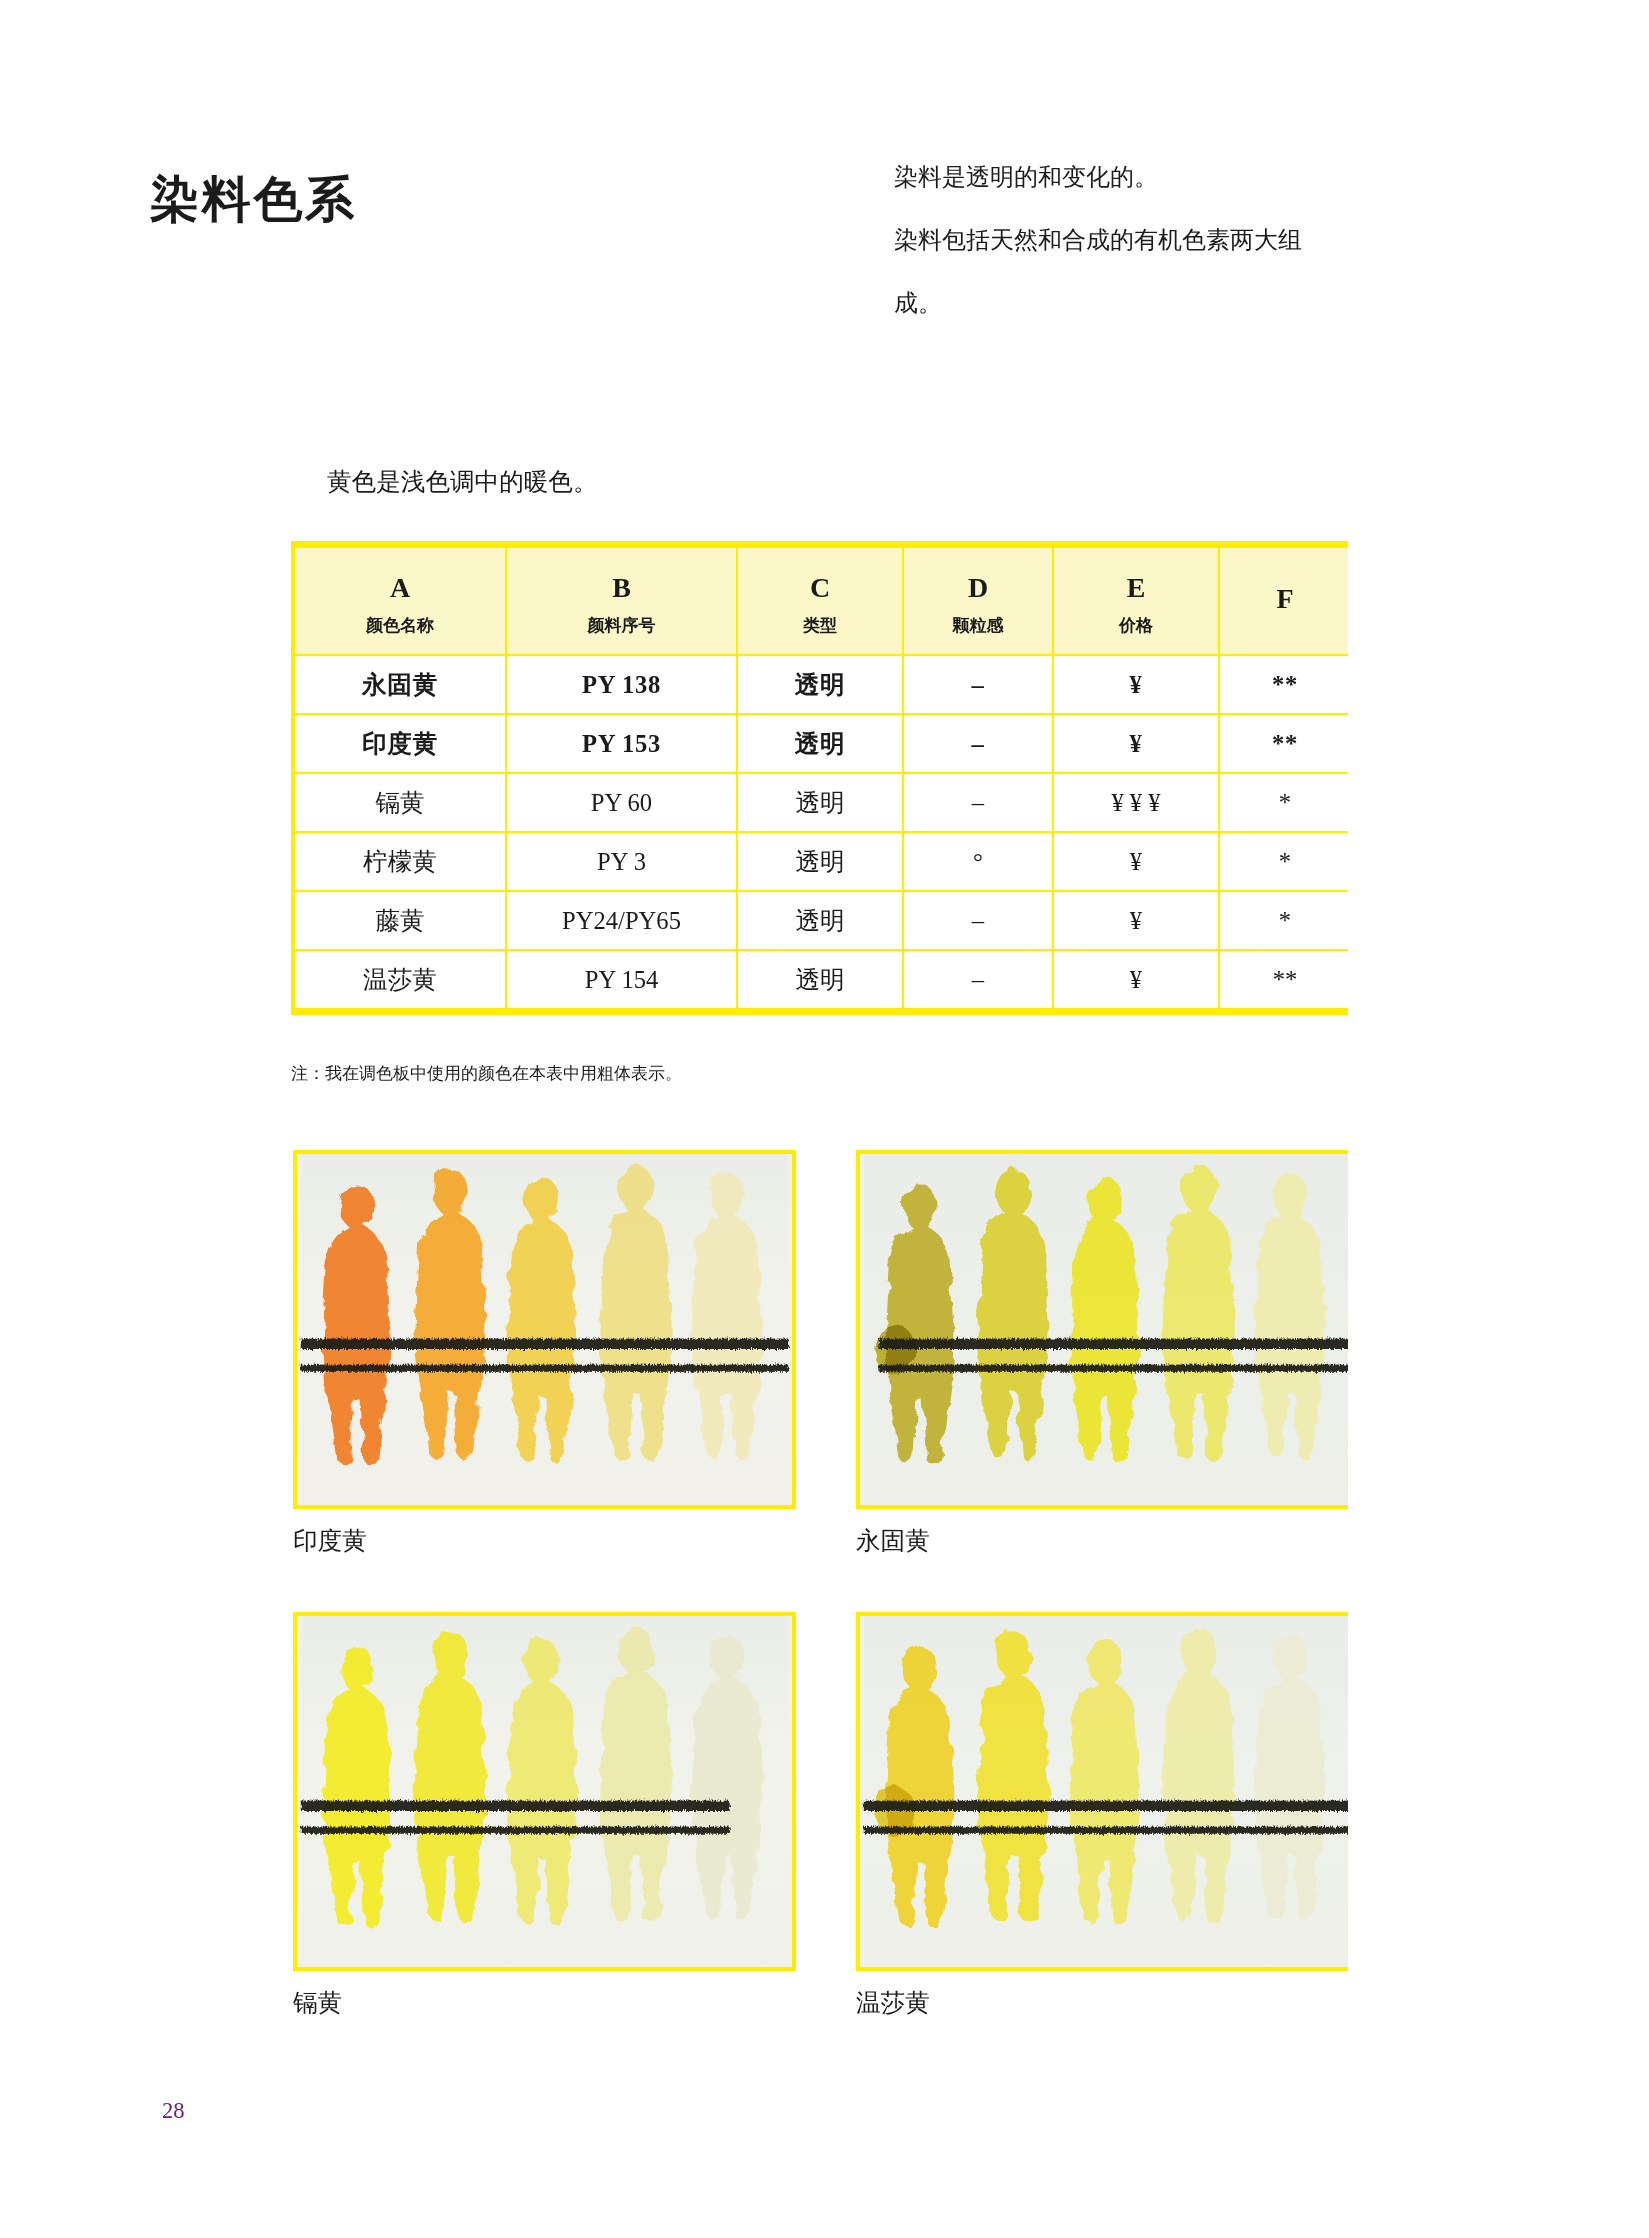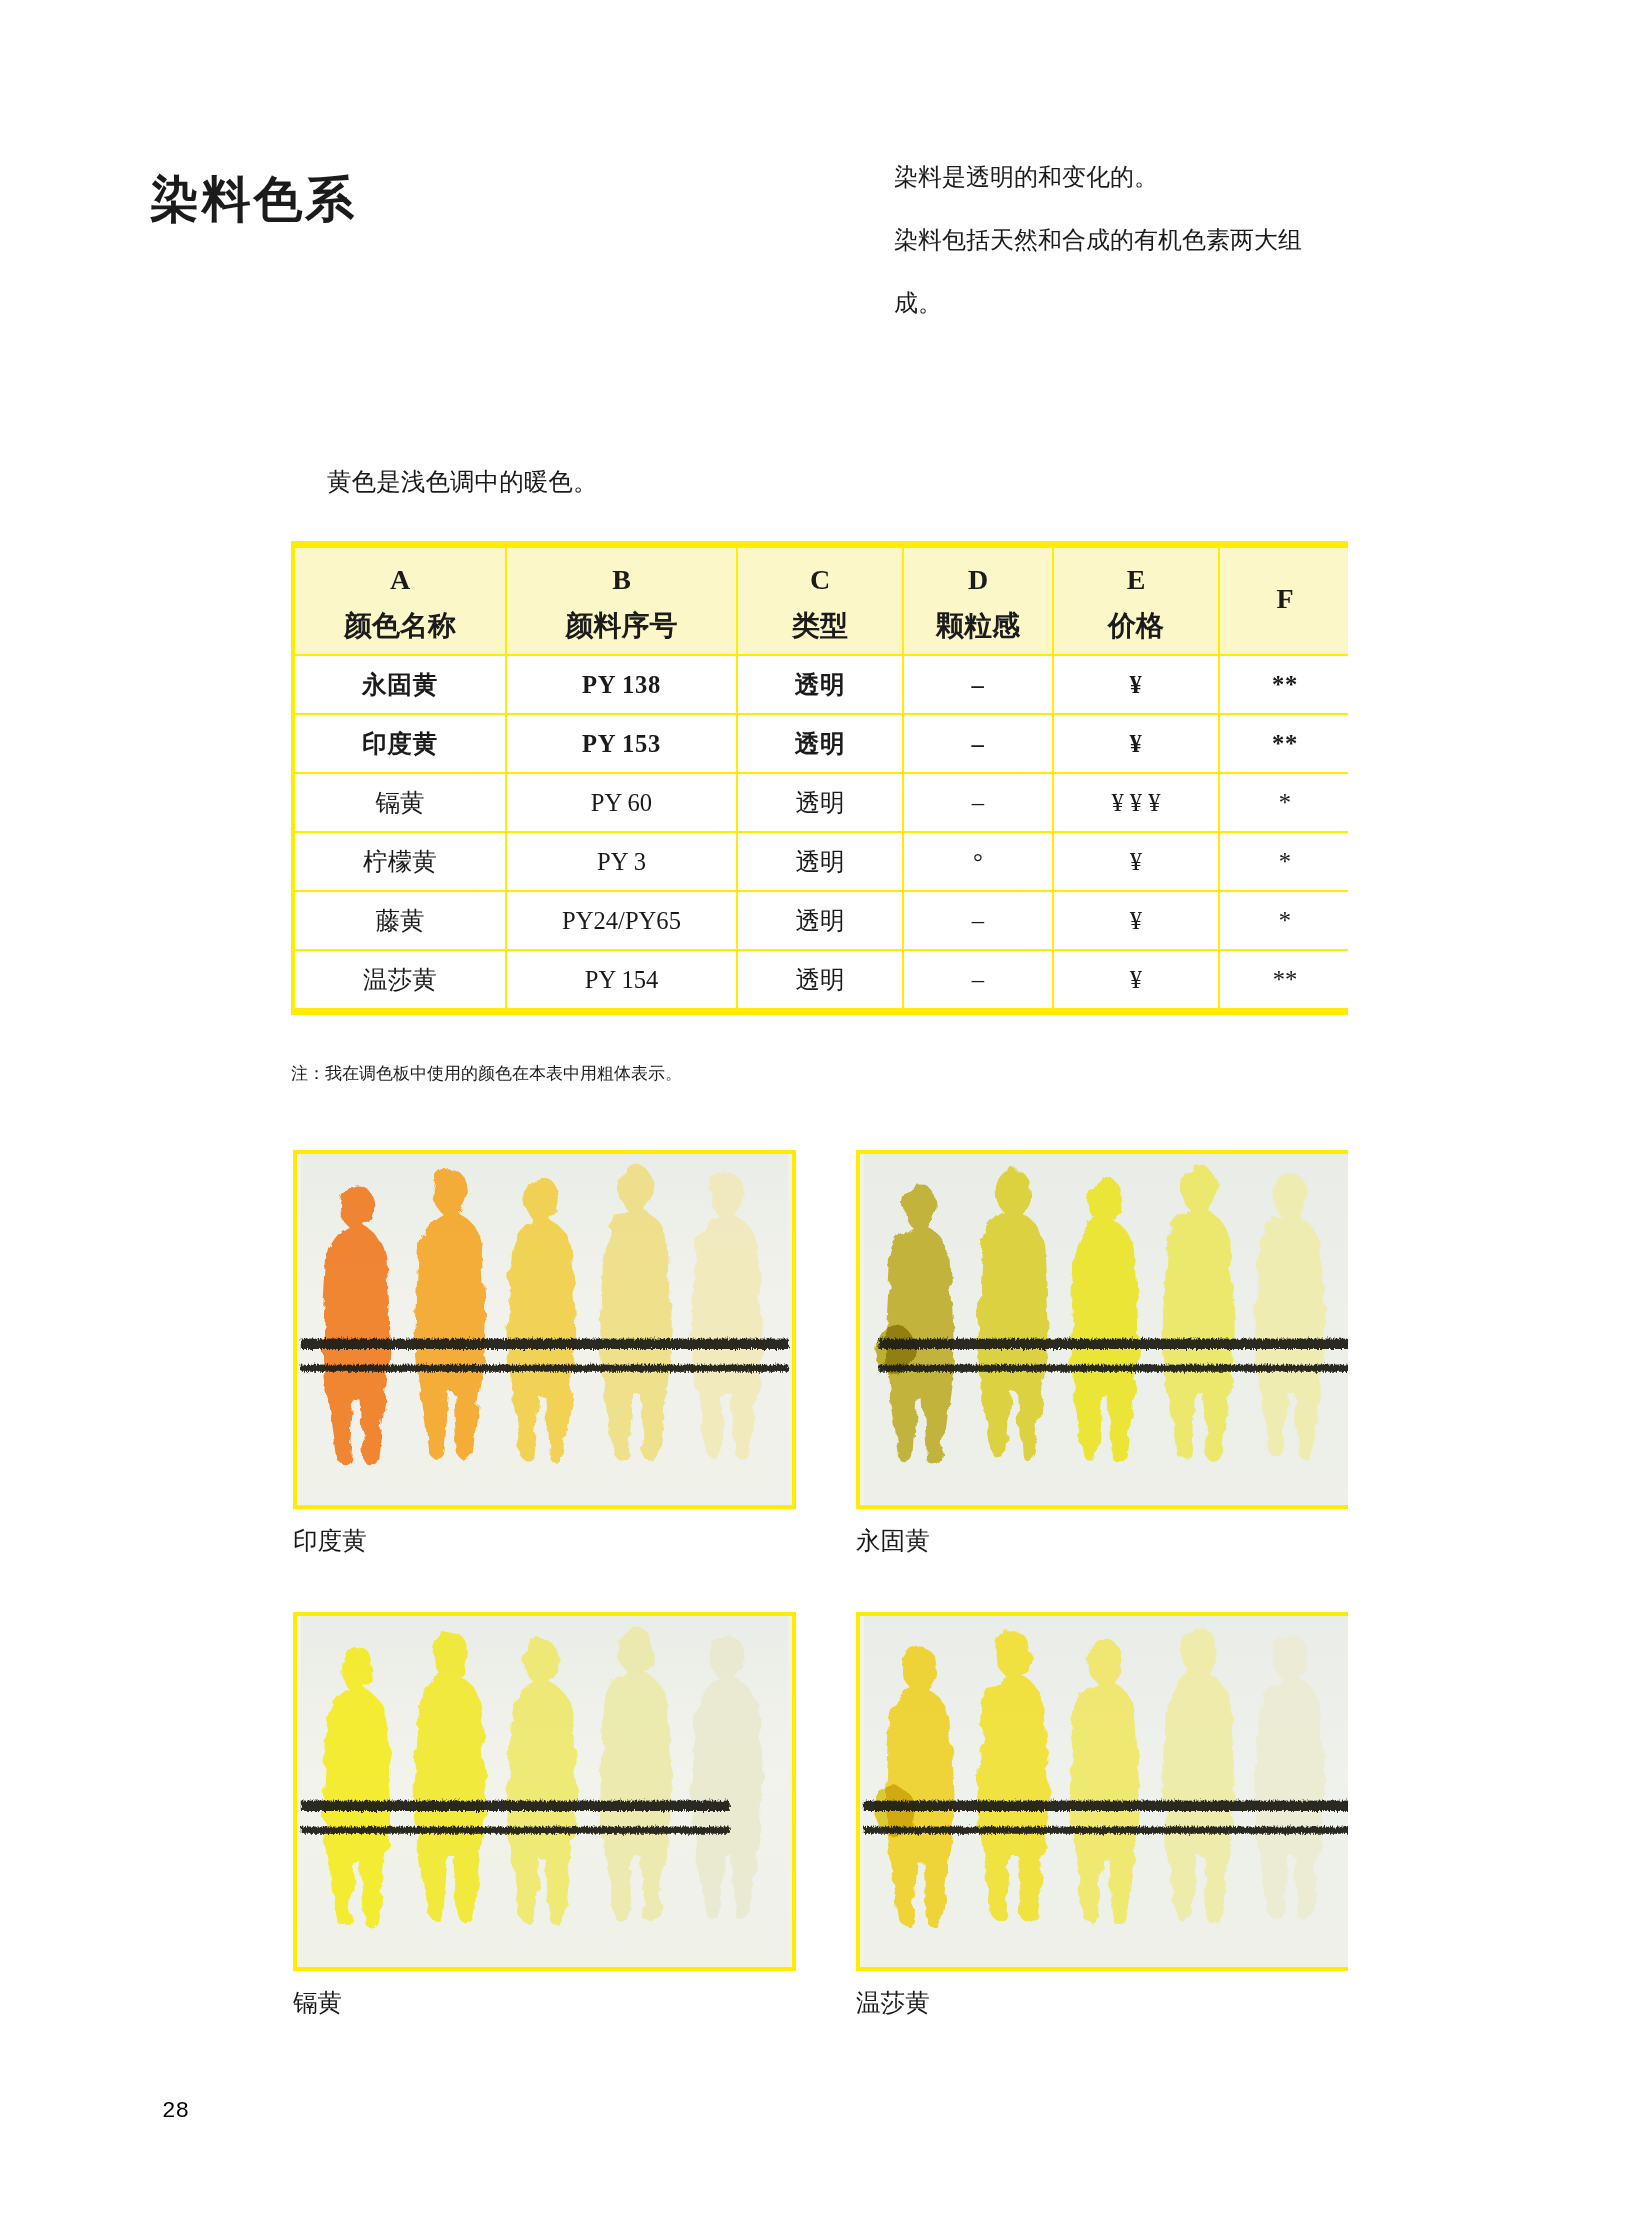--- a/index.html
+++ b/index.html
@@ -58,21 +58,21 @@
   table.pigment thead th{
     height:106px;
     font-weight:bold;
   }
   table.pigment tbody td{
     height:57px;
     font-size:24.6px;
   }
   tr.bold-row td{font-weight:bold;letter-spacing:0.7px;}
   .col-letter{font-size:28px;font-weight:bold;margin:6.6px 0 10.6px 0;font-family:"Liberation Serif","DejaVu Serif",serif;}
-  .col-label{font-size:28px;font-weight:bold;}
+  .col-label{font-size:17px;font-weight:bold;}
   .note-line{
     position:absolute;
     left:291px; top:1062px;
     font-size:17px;
   }
   
   .swatch-block{position:absolute;width:507px;}
   .swatch-frame{
     width:495px;height:351px;
     border:4.7px solid #ffec00;
@@ -83,22 +83,22 @@
   .swatch-caption{
     margin-top:14.6px;
     font-size:24.6px;
     font-family:"Liberation Sans","DejaVu Sans",sans-serif;
     color:#1a1a1a;
   }
   .page-number{
     position:absolute;
     left:162px; top:2098px;
     font-size:22.6px;
-    font-family:Liberation Mono, monospace;
-    color:#000000;
+    font-family:Liberation Serif, serif;
+    color:#701a75;
   }
 </style>
 </head>
 <body>
 
 <div class="page">
 
   <h1 class="page-title">染料色系</h1>
 
   <div class="intro-block">

